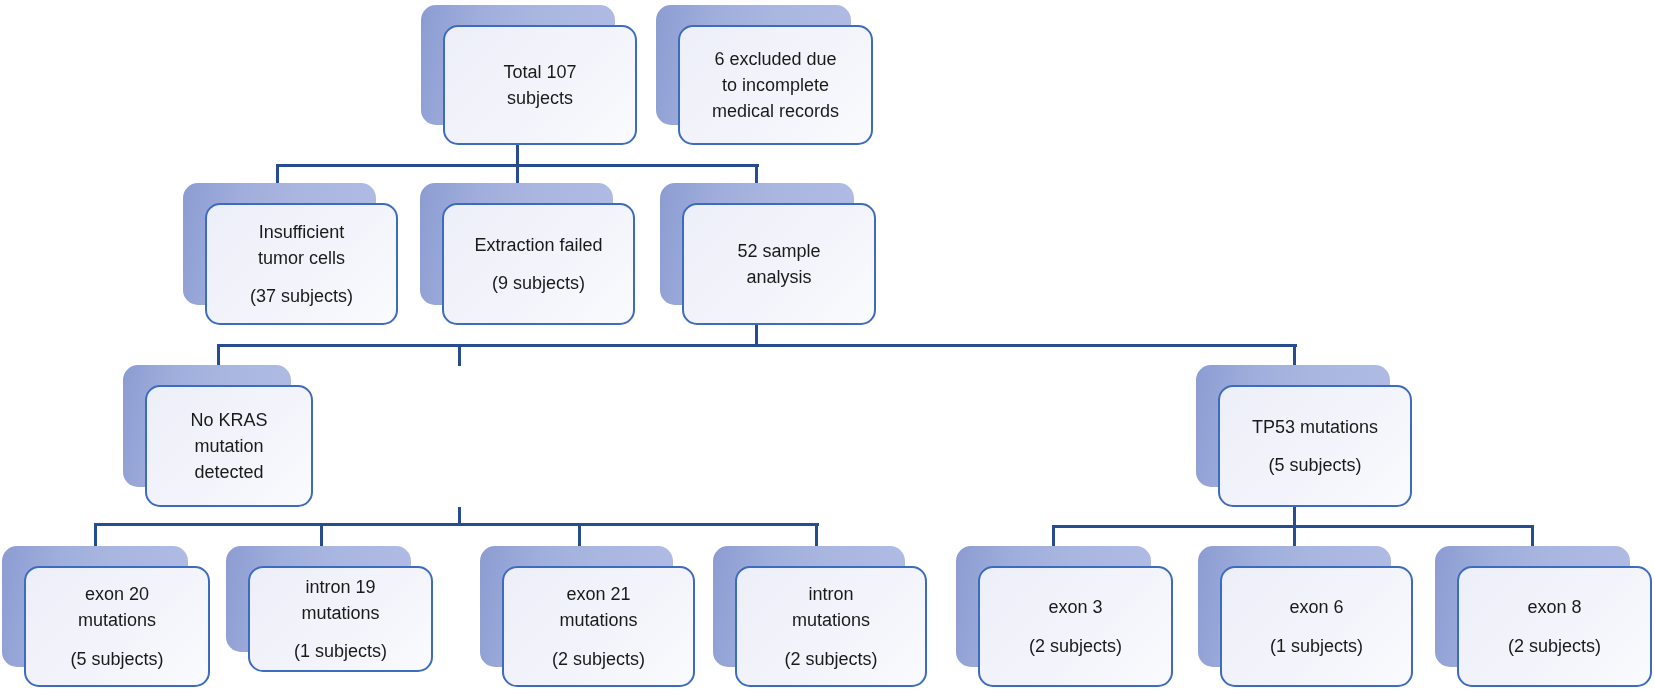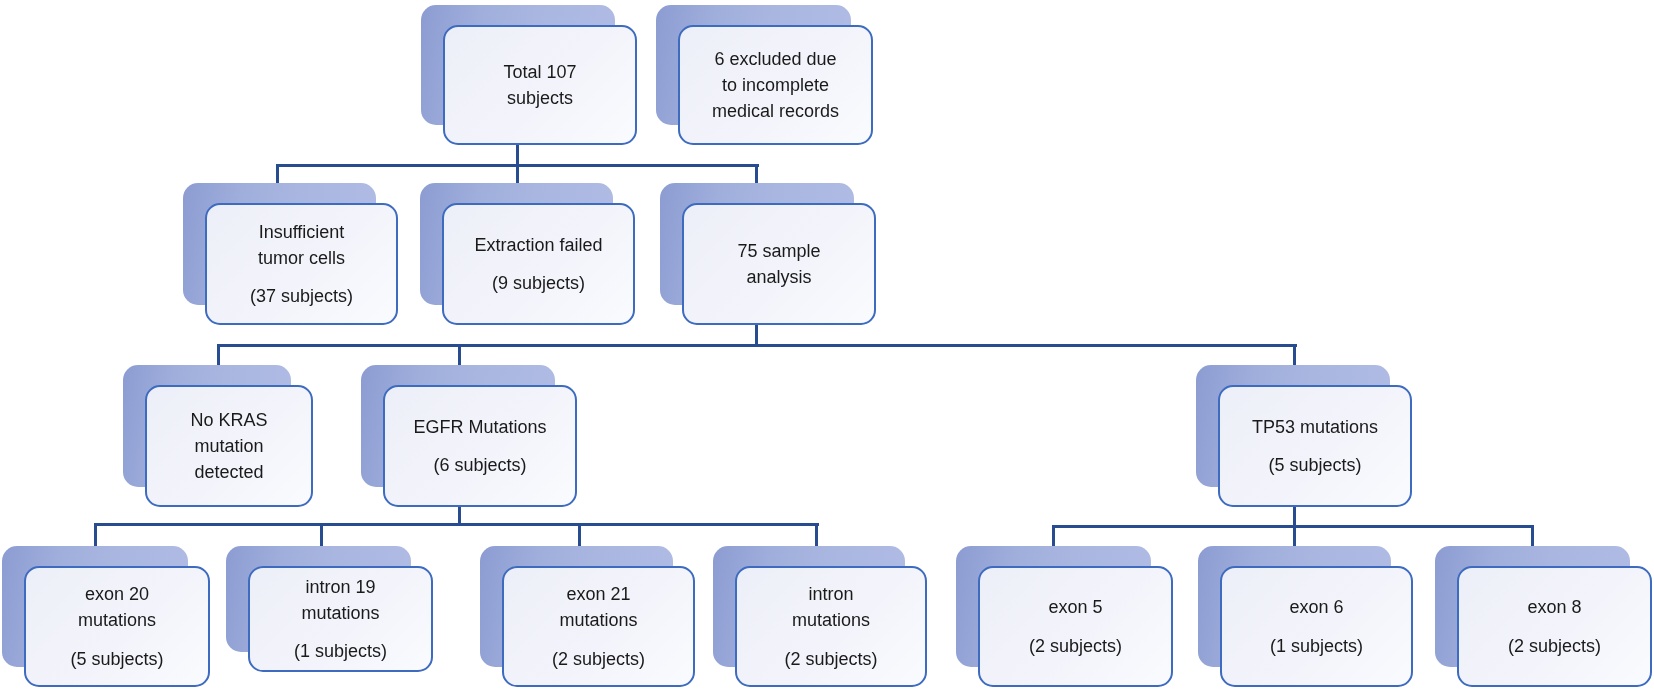--- a/index.html
+++ b/index.html
@@ -103,43 +103,36 @@
     <div class="shadow"></div>
     <div class="box">
       <div class="label">Extraction failed</div>
       <div class="sub">(9 subjects)</div>
     </div>
   </div>
 
   <div class="node" style="left:682px;top:203px;width:194px;height:122px">
     <div class="shadow"></div>
     <div class="box">
-      <div class="label">75 sample
+      <div class="label">52 sample
 analysis</div>
 
     </div>
   </div>
 
   <div class="node" style="left:145px;top:385px;width:168px;height:122px">
     <div class="shadow"></div>
     <div class="box">
       <div class="label">No KRAS
 mutation
 detected</div>
 
     </div>
   </div>
 
-  <div class="node" style="left:383px;top:385px;width:194px;height:122px">
-    <div class="shadow"></div>
-    <div class="box">
-      <div class="label">EGFR Mutations</div>
-      <div class="sub">(6 subjects)</div>
-    </div>
-  </div>
 
   <div class="node" style="left:1218px;top:385px;width:194px;height:122px">
     <div class="shadow"></div>
     <div class="box">
       <div class="label">TP53 mutations</div>
       <div class="sub">(5 subjects)</div>
     </div>
   </div>
 
   <div class="node" style="left:24px;top:566px;width:186px;height:121px">
@@ -174,21 +167,21 @@
     <div class="box">
       <div class="label">intron
 mutations</div>
       <div class="sub">(2 subjects)</div>
     </div>
   </div>
 
   <div class="node" style="left:978px;top:566px;width:195px;height:121px">
     <div class="shadow"></div>
     <div class="box">
-      <div class="label">exon 5</div>
+      <div class="label">exon 3</div>
       <div class="sub">(2 subjects)</div>
     </div>
   </div>
 
   <div class="node" style="left:1220px;top:566px;width:193px;height:121px">
     <div class="shadow"></div>
     <div class="box">
       <div class="label">exon 6</div>
       <div class="sub">(1 subjects)</div>
     </div>

